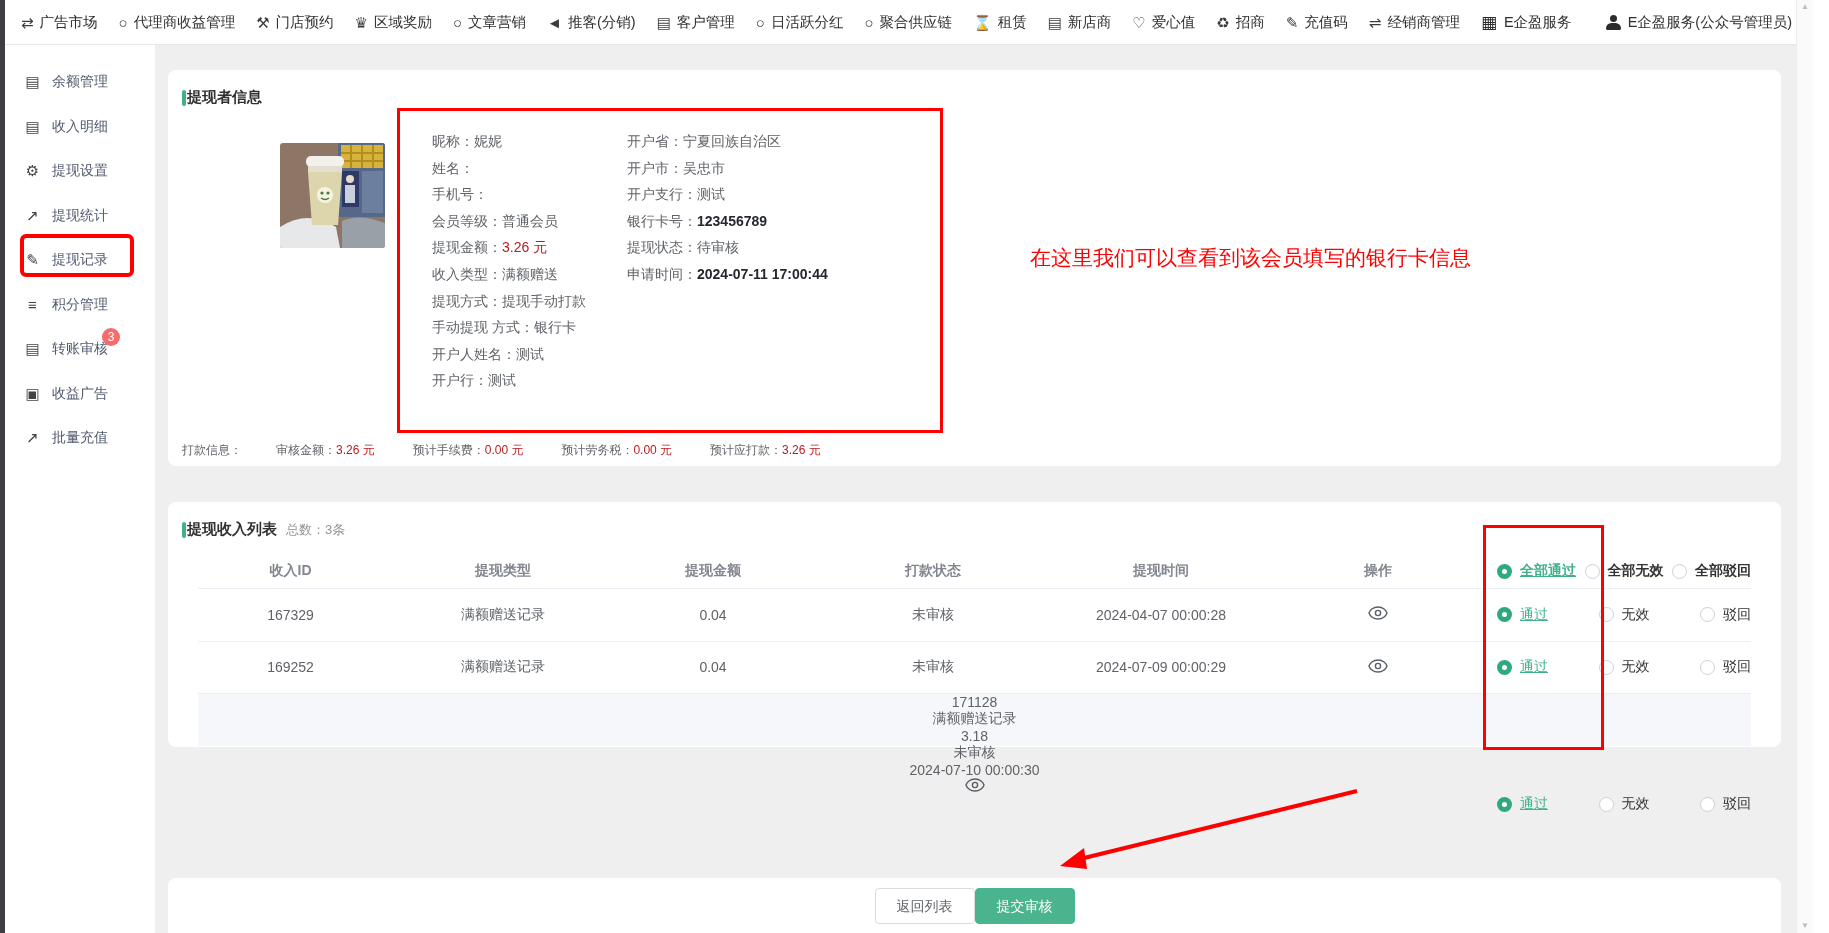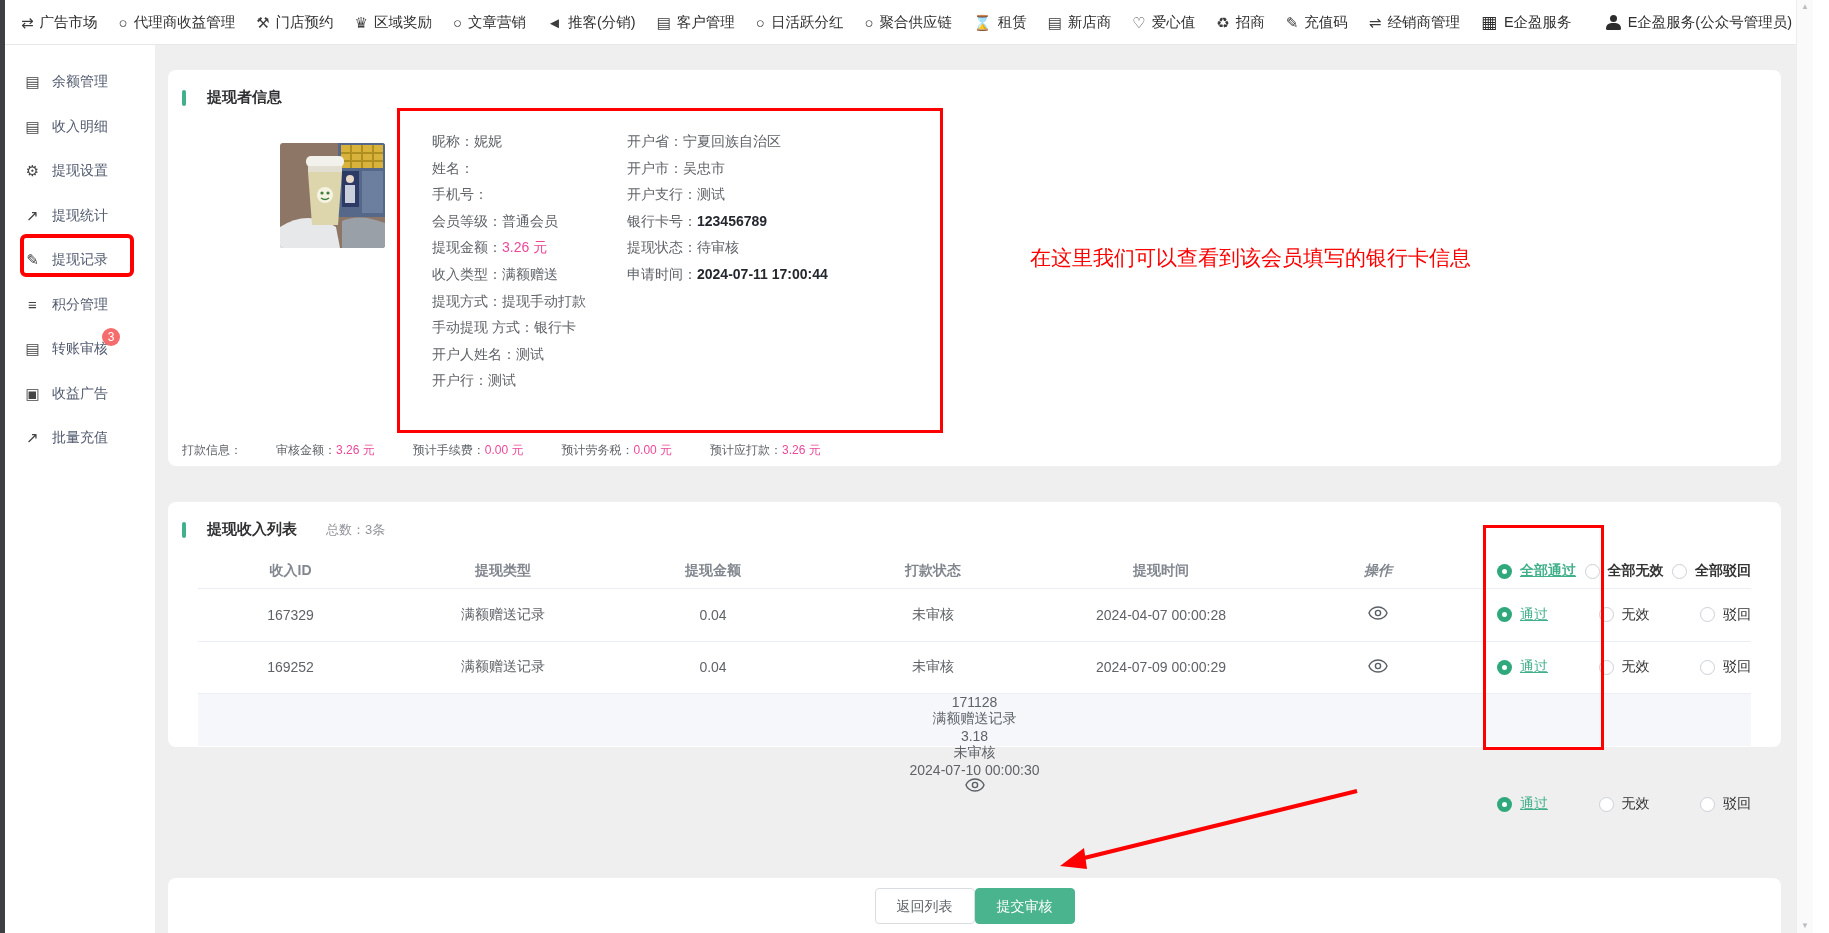--- a/index.html
+++ b/index.html
@@ -31,48 +31,48 @@
   .side-item .sd-icon { font-size:15px; color:#444; width:17px; text-align:center; }
   .badge { position:absolute; left:97px; top:1px; min-width:18px; height:18px; border-radius:9px;
     background:#f56c6c; color:#fff; font-size:12px; line-height:18px; text-align:center; padding:0 4px; }
 
   
   .main { position:absolute; left:155px; top:45px; width:1641px; height:888px; background:#efefef; }
   .card { position:absolute; left:13px; width:1613px; background:#fff; border-radius:8px; }
   .card1 { top:25px; height:396px; }
   .card2 { top:457px; height:245px; }
 
-  .sec-title { position:absolute; left:14px; top:18px; display:flex; align-items:center; gap:21px; }
+  .sec-title { position:absolute; left:14px; top:18px; display:flex; align-items:center; gap:1px; }
   .sec-bar { width:4px; height:16px; background:#42b08a; border-radius:2px; }
   .sec-text { font-size:15px; font-weight:bold; color:#303133; }
   .sec-extra { font-size:13px; color:#909399; margin-left:8px; }
 
   .avatar { position:absolute; left:112px; top:73px; width:105px; height:105px; border-radius:3px; overflow:hidden; }
 
   .info-wrap { position:absolute; left:264px; top:58px; display:flex; font-size:14px; color:#5f6368;gap:12px; }
   .info-col { list-style:none; }
   .info-col.left { width:183px; }
   .info-col li { height:26.6px; line-height:26.6px; white-space:nowrap; }
-  .val-red { color:#ec4899; }
+  .val-red { color:#b91c1c; }
   .val-strong { color:#24282e; font-weight:bold; }
 
   .payment-row { position:absolute; left:14px; top:372px; display:flex; align-items:center;
     font-size:12px; color:#5f6368; white-space:nowrap; }
   .payment-row .pay-label { margin-right:34px; }
   .payment-row .pay-item { margin-right:38px; }
 
   
   .table-zone { position:absolute; left:0; top:52px; width:100%; padding:0 30px; }
   .trow { display:flex; align-items:center; }
   .t-head { height:34px; font-weight:bold; color:#82878f; font-size:14px; }
   .t-body { height:52.5px; border-top:1px solid #ebeef5; color:#5f6368; font-size:14px; }
   .t-body.striped { background:#f5f7fa;flex-direction:column; }
   .c1{width:185px;text-align:center;} .c2{width:240px;text-align:center;}
   .c3{width:180px;text-align:center;} .c4{width:260px;text-align:center;}
-  .c5{width:196px;text-align:center;} .c6{width:238px;text-align:center;font-style:italic;}
+  .c5{width:196px;text-align:center;} .c6{width:238px;text-align:center;}
   .choice-zone { width:254px; margin-left:auto; display:flex; justify-content:space-between; align-items:center; }
   .choice { display:flex; align-items:center; gap:8px; cursor:pointer; white-space:nowrap; }
   .radio { width:15px; height:15px; border-radius:50%; border:1.5px solid #ccd0d7; background:#fff; position:relative; flex:0 0 auto; }
   .radio.checked { border:none; background:#2fa87c; }
   .radio.checked::after { content:""; position:absolute; left:5px; top:5px; width:5px; height:5px; border-radius:50%; background:#fff; }
   .choice-label { font-size:14px; color:#333; }
   .choice-label.approve { color:#42b08a; text-decoration:underline; }
   .eye-btn { display:inline-flex; cursor:pointer; }
 
   

